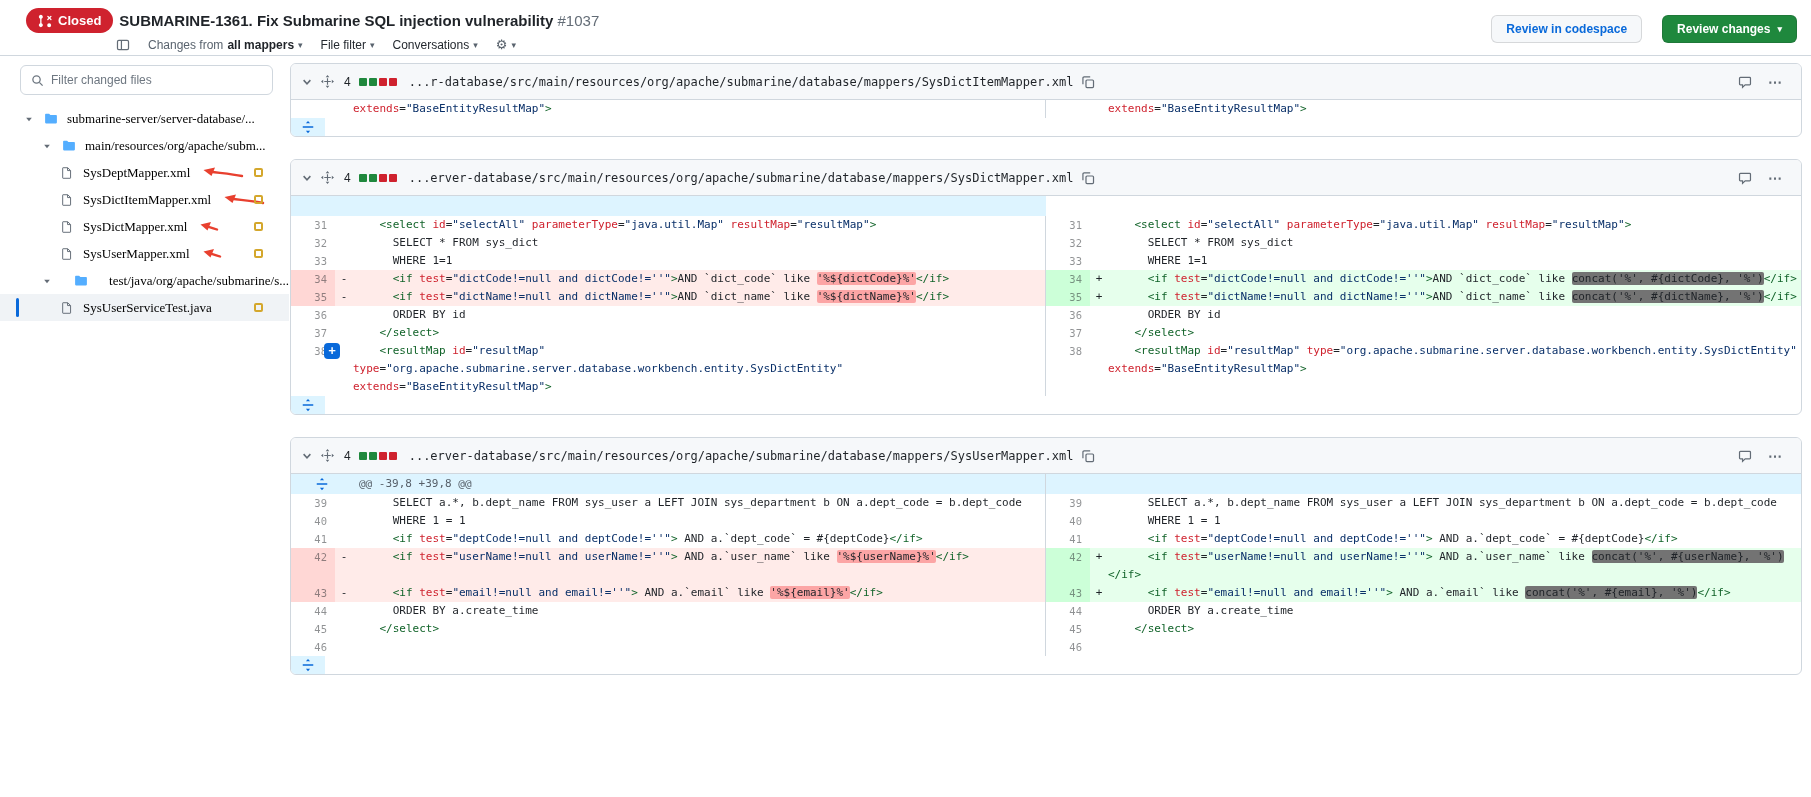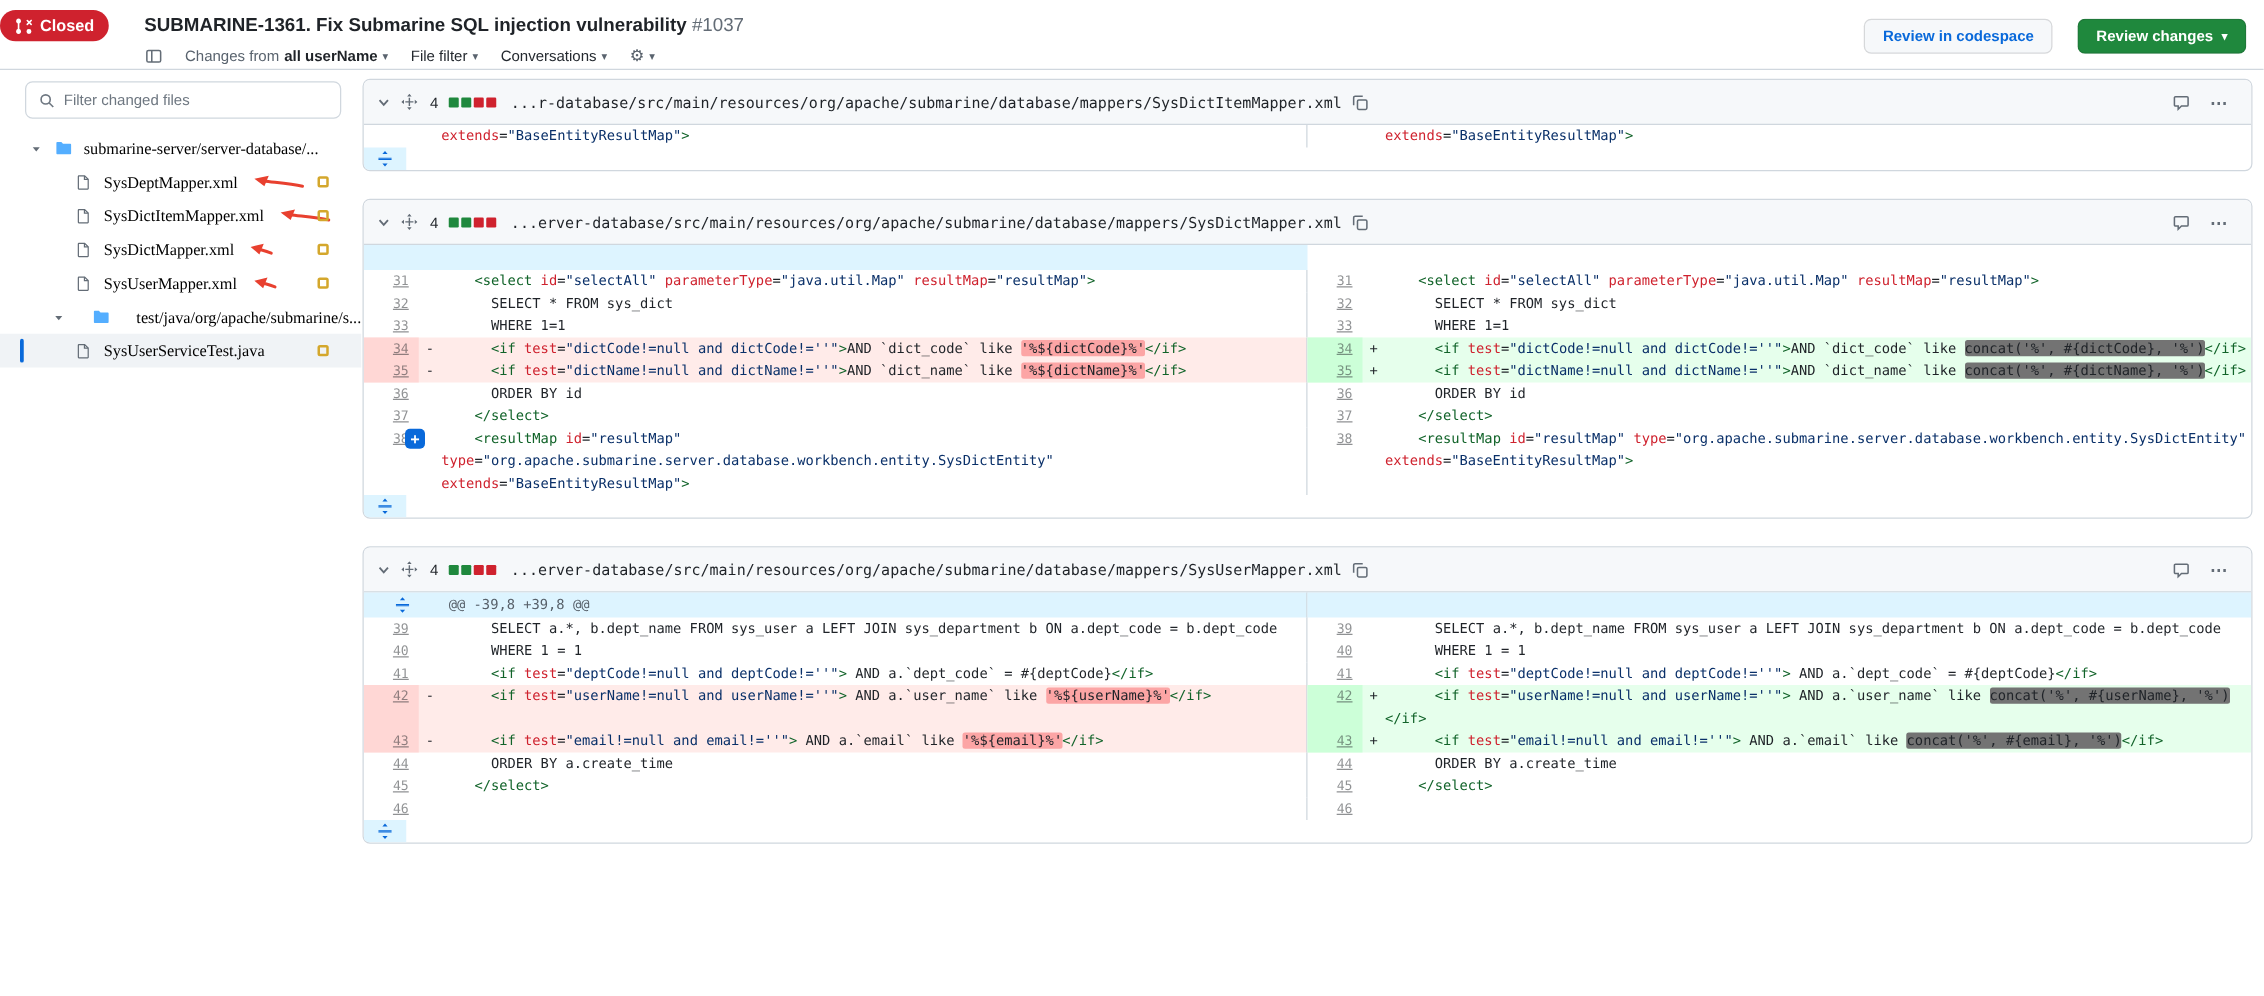--- a/index.html
+++ b/index.html
@@ -3,21 +3,21 @@
 <meta charset="utf-8">
 <style>
   * { box-sizing: border-box; margin: 0; padding: 0; }
   html,body { width:1811px; height:797px; }
   body { position:relative; font-family:"Liberation Sans",sans-serif; background:#fff; color:#1f2328; overflow:hidden; }
   button { font-family:inherit; background:none; border:none; cursor:pointer; color:inherit; }
   .ic, .ic-btn { display:inline-flex; align-items:center; justify-content:center; color:#636c76; }
 
   
   .topbar { height:56px; border-bottom:1px solid #d0d7de; position:relative; background:#fff; }
-  .row1 { display:flex; align-items:center; gap:28px; padding:8px 16px 0 0; }
+  .row1 { display:flex; align-items:center; gap:6px; padding:8px 16px 0 26px; }
   .badge { display:inline-flex; align-items:center; gap:6px; background:#cf222e; color:#fff; border-radius:2em; padding:5px 12px; font-size:13px; font-weight:700; }
   .title { font-size:15px; font-weight:700; white-space:nowrap; }
   .num { color:#636c76; font-weight:400;margin-top:20px; }
   .row2 { display:flex; align-items:center; gap:18px; padding:4px 0 0 116px; font-size:12px; color:#24292f; }
   .menu { display:inline-flex; align-items:center; gap:4px; cursor:pointer; }
   .menu .muted { color:#59636e; }
   .menu b { font-weight:700; color:#1f2328; }
   .caret { font-size:9px; color:#59636e; }
   .gear { font-size:13px; color:#57606a; }
   .topbtns { position:absolute; top:15px; right:14px; display:flex; gap:20px; }
@@ -49,21 +49,21 @@
   .sq { width:8px; height:8px; border-radius:1px; display:inline-block; }
   .sq.g { background:#1f883d; } .sq.r { background:#cf222e; }
   .file-path { font-family:"DejaVu Sans Mono",monospace; font-size:12px; color:#1f2328; text-decoration:none; margin-left:4px; white-space:nowrap; }
   .head-right { margin-left:auto; display:inline-flex; align-items:center; gap:16px; padding-right:8px; }
   .kebab { font-weight:700; font-size:14px; color:#636c76; letter-spacing:1px; }
 
   .diff-body { width:100%; }
   .row { display:flex; align-items:stretch; min-height:18px; }
   .side { width:755px; display:flex; font-family:"DejaVu Sans Mono",monospace; font-size:11px; line-height:18px; }
   .side.left { border-right:1px solid #d0d7de; }
-  .lnum { flex:none; width:44px; padding-right:8px; text-align:right; color:rgba(31,35,40,.5); font-size:10.5px; position:relative; cursor:pointer;text-decoration:underline; }
+  .lnum { flex:none; width:44px; padding-right:8px; text-align:right; color:rgba(31,35,40,.5); font-size:10.5px; position:relative; cursor:pointer; }
   .marker { flex:none; width:18px; text-align:center; color:#1f2328; }
   .code { flex:1; min-width:0; white-space:pre-wrap; overflow-wrap:break-word; word-break:normal; padding-right:4px; color:#1f2328; }
   .side.del { background:#ffebe9; } .side.del .lnum { background:#ffd7d5; }
   .side.ins { background:#e6ffec; } .side.ins .lnum { background:#ccffd8; }
   .hl-del { background:#fca5a5; border-radius:2px; }
   .hl-ins { background:#737373; border-radius:2px; }
   .tk-t { color:#116329; } .tk-a { color:#cf222e; } .tk-s { color:#0a3069; }
   .row.hunk .side { background:#ddf4ff; color:#57606a; height:20px; line-height:20px; }
   .hunk-gut { flex:none; width:62px; display:flex; align-items:center; justify-content:center; cursor:pointer; }
   .hunk-text { padding-left:6px; }
@@ -92,21 +92,21 @@
   </div>
   <div class="row2">
     <button class="ic-btn">
         <svg width="14" height="14" viewBox="0 0 16 16" fill="none" stroke="#636c76" stroke-width="1.4">
           <rect x="1.7" y="2.7" width="12.6" height="10.6" rx="1.5"></rect>
           <path d="M6.2 2.7v10.6"></path>
         </svg>
       </button>
     <span class="menu">
       <span class="muted">Changes from</span>
-      <b>all userName</b>
+      <b>all mappers</b>
       <span class="caret">▾</span>
     </span>
     <span class="menu">
       <span>File filter</span>
       <span class="caret">▾</span>
     </span>
     <span class="menu">
       <span>Conversations</span>
       <span class="caret">▾</span>
     </span>
@@ -141,20 +141,33 @@
             <path d="M3.5 6h9L8 11.5 3.5 6Z"></path>
           </svg>
         </span>
         <span class="tr-ic">
           <svg width="14" height="13" viewBox="0 0 16 16" fill="#54aeff">
             <path d="M1.75 2h3.9l1.6 1.7h7c.55 0 1 .45 1 1V13c0 .55-.45 1-1 1h-12.5c-.55 0-1-.45-1-1V3c0-.55.45-1 1-1Z"></path>
           </svg>
         </span>
         <span class="tr-label">submarine-server/server-database/...</span>
       </div>
+      <div class="tree-row" style="padding-left: 42px;">
+        <span class="tr-chev">
+          <svg width="10" height="10" viewBox="0 0 16 16" fill="#636c76">
+            <path d="M3.5 6h9L8 11.5 3.5 6Z"></path>
+          </svg>
+        </span>
+        <span class="tr-ic">
+          <svg width="14" height="13" viewBox="0 0 16 16" fill="#54aeff">
+            <path d="M1.75 2h3.9l1.6 1.7h7c.55 0 1 .45 1 1V13c0 .55-.45 1-1 1h-12.5c-.55 0-1-.45-1-1V3c0-.55.45-1 1-1Z"></path>
+          </svg>
+        </span>
+        <span class="tr-label">main/resources/org/apache/subm...</span>
+      </div>
       <div class="tree-row" style="padding-left: 60px;">
         <span class="tr-ic">
           <svg width="13" height="14" viewBox="0 0 16 16" fill="none" stroke="#636c76" stroke-width="1.2">
             <path d="M3.8 1.5h5.7L13 4.9v9.1a.5.5 0 0 1-.5.5H3.8a.5.5 0 0 1-.5-.5V2a.5.5 0 0 1 .5-.5Z"></path>
             <path d="M9.3 1.7V5h3.5"></path>
           </svg>
         </span>
         <span class="tr-label">SysDeptMapper.xml</span>
         <span class="anno">
           <svg width="42" height="13" viewBox="0 0 42 13">

